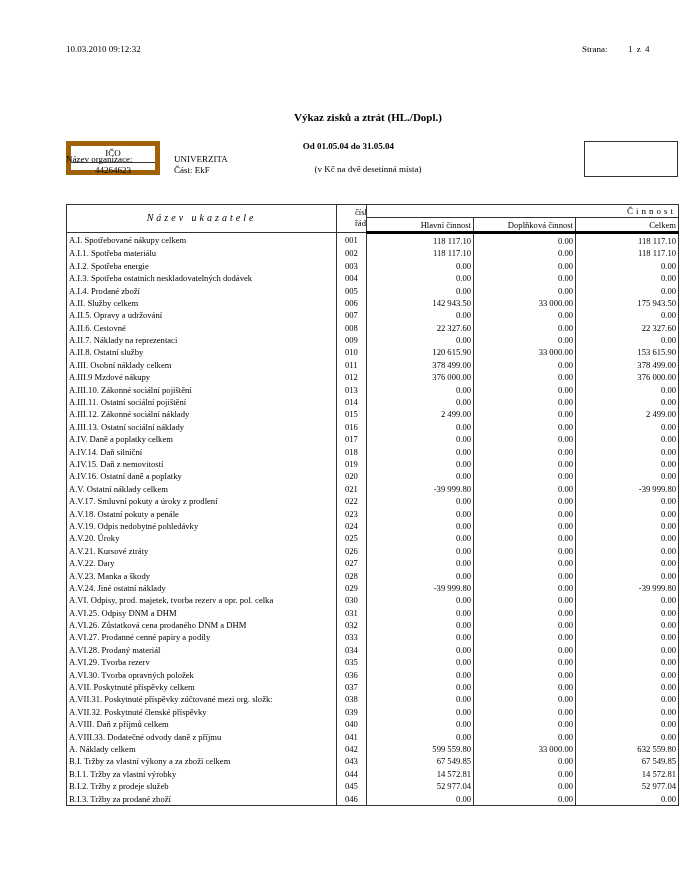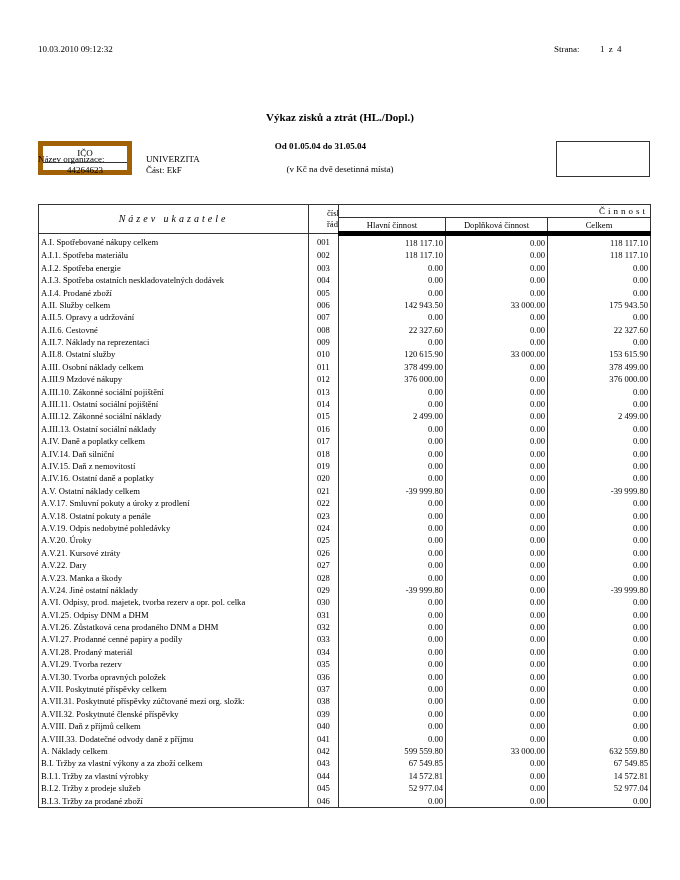--- a/index.html
+++ b/index.html
@@ -1,21 +1,21 @@
 <!DOCTYPE html>
 <html><head>
 <meta charset="utf-8">
 <style>
   html, body { margin: 0; padding: 0; background: #ffffff; }
   body {
     width: 680px; height: 880px; position: relative; overflow: hidden;
     font-family: "Liberation Serif", "DejaVu Serif", serif;
     color: #000; font-size: 9px;
   }
-  .abs { position: absolute; }
+  .abs { position: absolute; margin-left: 28px; }
   #ts { left: 38px; top: 44px; font-size: 9px; }
   #page-lbl { left: 554px; top: 44px; font-size: 9px; }
   #page-num { left: 600px; top: 44px; font-size: 9px; letter-spacing: 1px; }
   #title { left: 0; width: 680px; top: 111px; text-align: center; font-weight: bold; font-size: 11px; }
   #period { left: 0; width: 641px; top: 141px; text-align: center; font-weight: bold; font-size: 9px; }
   #unit { left: 0; width: 680px; top: 164px; text-align: center; font-size: 9px; }
   #ico-box { left: 38px; top: 141px; width: 94px; height: 34px; border: 5px solid #a16207; box-sizing: border-box; }
   #ico-box div { height: 16px; line-height: 15px; text-align: center; font-size: 9px; }
   #ico-box div:first-child { border-bottom: 1px solid #333; }
   #right-box { left: 556px; top: 141px; width: 94px; height: 36px; border: 1px solid #333; box-sizing: border-box; }
@@ -27,21 +27,21 @@
   #tbl {
     left: 38px; top: 204px; width: 612px;
     border-collapse: collapse; table-layout: fixed;
     font-size: 8.6px; border: 1.5px solid #333;
   }
   #tbl th, #tbl td { padding: 0 2px; height: 12.4px; line-height: 12px; white-space: nowrap; overflow: hidden; }
   #tbl th { font-weight: normal; }
   #tbl .h-name { border-right: 1px solid #333; border-bottom: 1px solid #333; letter-spacing: 3px; font-size: 10px; text-align: center; font-style: italic; }
   #tbl .h-num { border-right: 1px solid #333; border-bottom: 1px solid #333; text-align: left; line-height: 11px; padding-left: 18px; }
   #tbl .h-group { border-bottom: 1px solid #333; letter-spacing: 3px; font-size: 9px; text-align: right; }
-  #tbl .h-col { border-bottom: 5px solid #000000; }
+  #tbl .h-col { border-bottom: 3px solid #000000; text-align: right; }
   #tbl .h-col.sep { border-right: 1px solid #333; }
   #tbl td.name { border-right: 1px solid #333; text-align: left; }
   #tbl td.num { border-right: 1px solid #333; text-align: left; padding-left: 8px; }
   #tbl td.val { text-align: right; }
   #tbl td.val.sep { border-right: 1px solid #333; }
   #tbl tbody tr:first-child td { padding-top: 1px; }
 </style>
 </head>
 <body>
 

